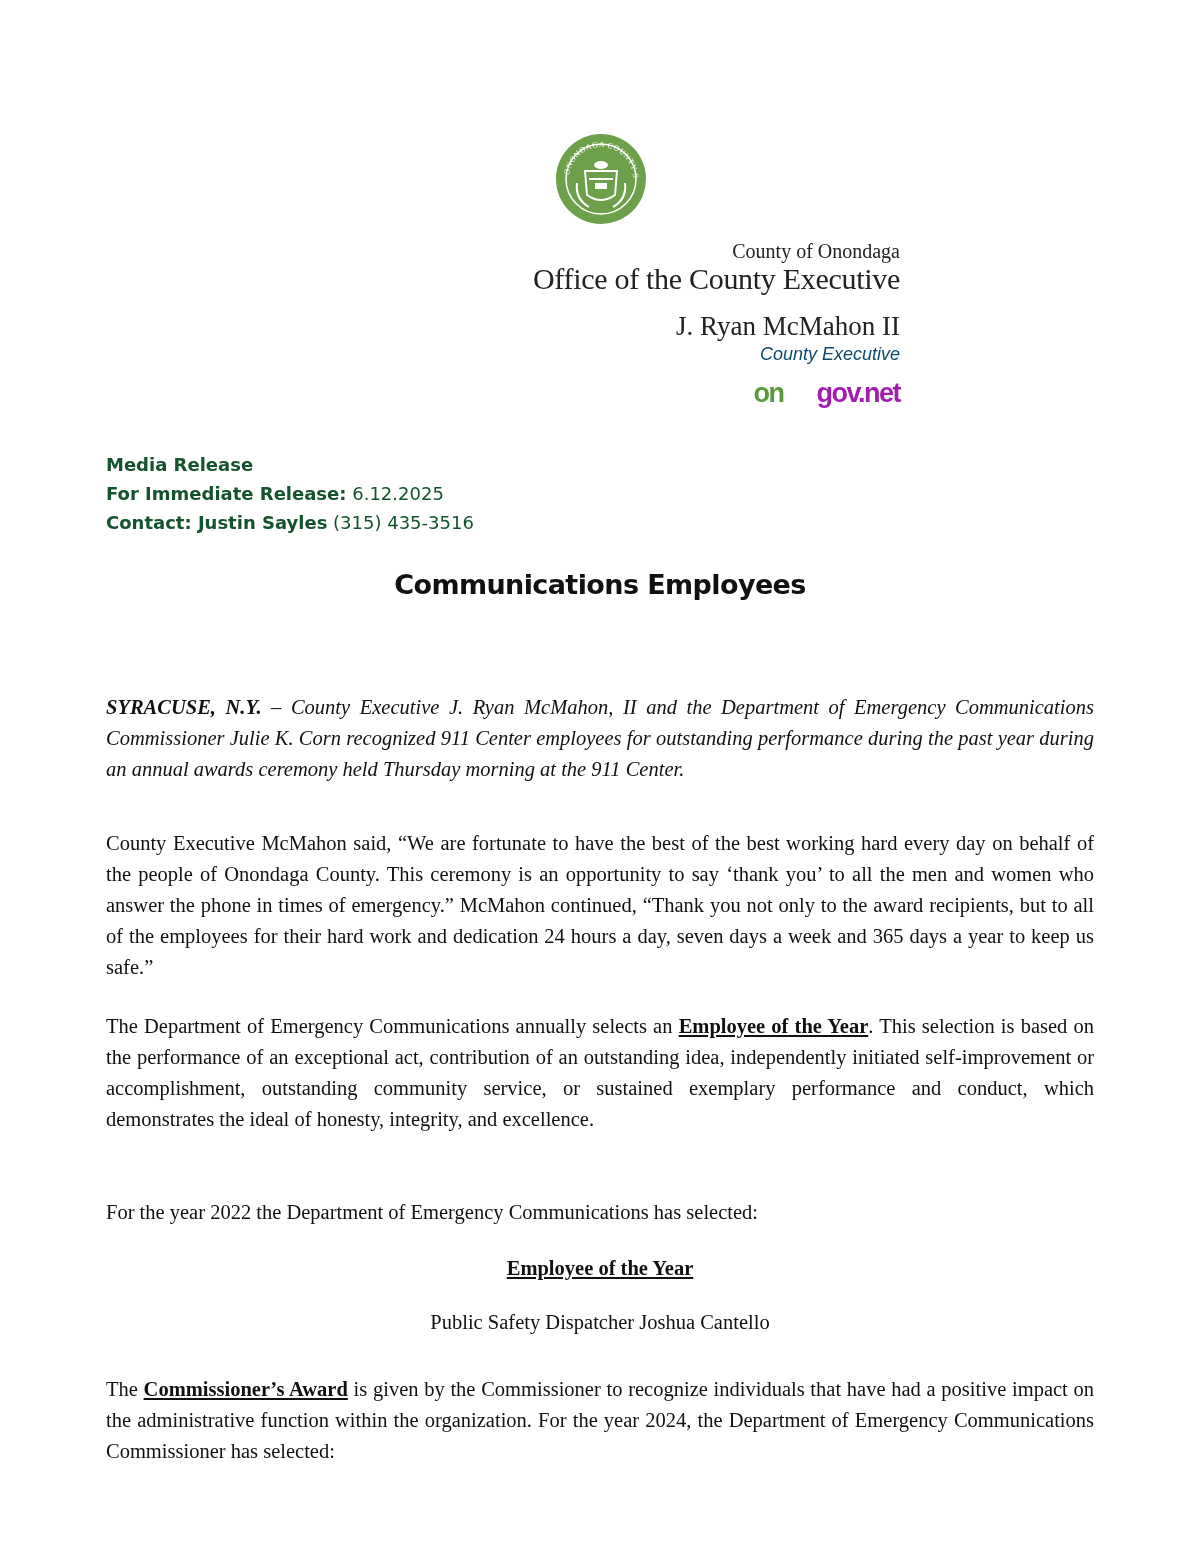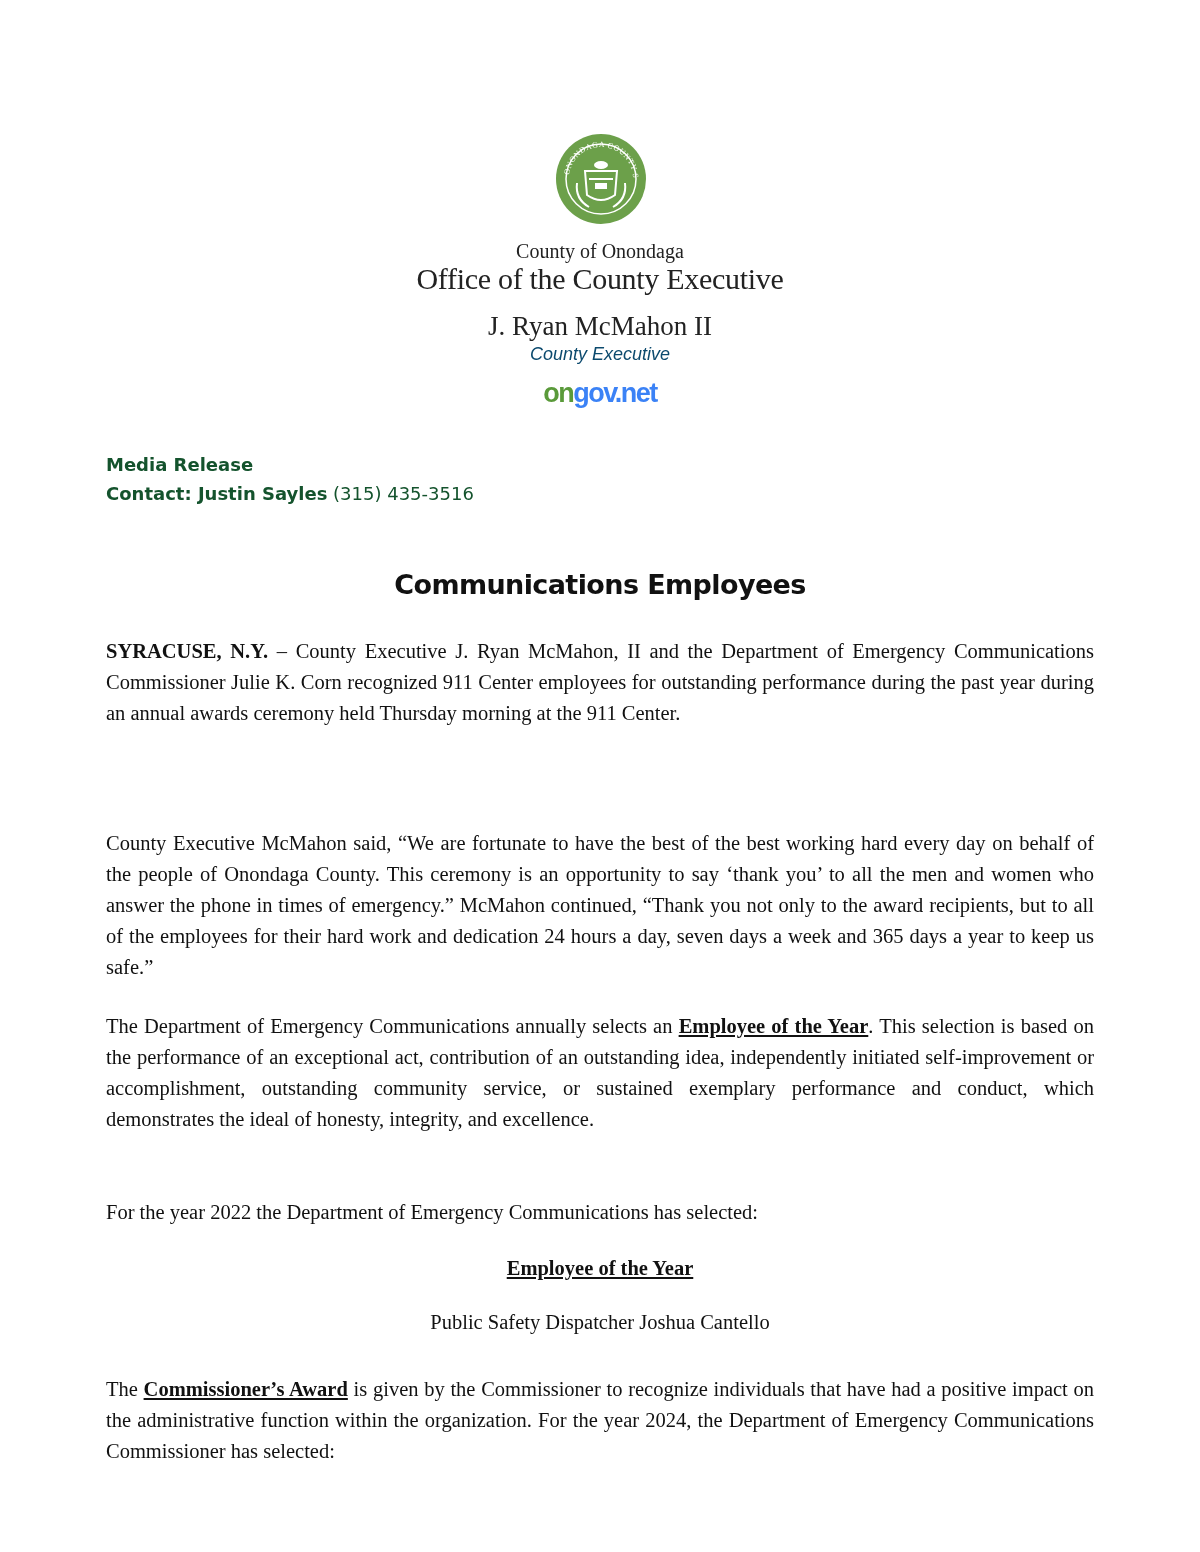--- a/index.html
+++ b/index.html
@@ -1,36 +1,36 @@
 <!DOCTYPE html>
 <html><head>
 <meta charset="utf-8">
 <style>
   html, body { margin: 0; padding: 0; background: #ffffff; }
   body { width: 1200px; height: 1552px; position: relative; overflow: hidden; color: #111; }
   .page { position: absolute; left: 0; top: 0; width: 1200px; height: 1552px; }
 
   .seal { position: absolute; left: 555px; top: 133px; width: 92px; height: 92px; }
 
-  .letterhead { position: absolute; left: 300px; width: 600px; text-align: center; font-family: "Liberation Serif", serif; color: #222; }
+  .letterhead { position: absolute; left: 300px; width: 600px; text-align: right; font-family: "Liberation Serif", serif; color: #222; }
   .lh-county { top: 240px; font-size: 20px; }
   .lh-office { top: 262px; font-size: 30px; letter-spacing: -0.3px; }
   .lh-name { top: 311px; font-size: 27px; }
   .lh-title { top: 344px; font-size: 18px; font-family: "Liberation Sans", sans-serif; font-style: italic; color: #0c4a6e; }
   .lh-web { top: 378px; font-size: 27px; font-family: "Liberation Sans", sans-serif; font-weight: bold; letter-spacing: -1.5px; }
   .lh-web .on { color: #5a9a3a; }
-  .lh-web .gov { color: #3b82f6; }
+  .lh-web .gov { color: #a21caf; margin-left: 33px; }
 
   .meta { position: absolute; left: 106px; top: 450px; font-family: "DejaVu Sans", sans-serif; font-size: 18px; line-height: 29px; color: #14532d; }
   .meta b { font-weight: bold; }
 
   .headline { position: absolute; left: 150px; width: 900px; top: 563px; text-align: center; font-family: "DejaVu Sans", sans-serif; font-weight: bold; font-size: 27px; line-height: 44px; letter-spacing: -0.6px; color: #111; }
 
   .para { position: absolute; left: 106px; width: 988px; font-family: "Liberation Serif", serif; font-size: 20.5px; line-height: 31px; text-align: justify; color: #111; }
-  .p1 { top: 636px; }
+  .p1 { top: 692px; font-style: italic; }
   .p2 { top: 828px; }
   .p3 { top: 1011px; }
   .p4 { top: 1197px; }
   .p7 { top: 1374px; }
   .centered { position: absolute; left: 106px; width: 988px; text-align: center; font-family: "Liberation Serif", serif; font-size: 20.5px; color: #111; }
   .award-heading { top: 1257px; font-weight: bold; text-decoration: underline; }
   .award-recipient { top: 1311px; }
   .ul-b { font-weight: bold; text-decoration: underline; }
   b { font-weight: bold; }
 </style>
@@ -61,20 +61,21 @@
   <div class="letterhead lh-county">County of Onondaga</div>
   <div class="letterhead lh-office">Office of the County Executive</div>
   <div class="letterhead lh-name">J. Ryan McMahon II</div>
   <div class="letterhead lh-title">County Executive</div>
   <div class="letterhead lh-web">
     <span class="on">on</span><span class="gov">gov.net</span>
   </div>
 
   <div class="meta">
     <div><b>Media Release</b></div>
+    <div><b>For Immediate Release:</b> <span>6.12.2025</span></div>
     <div><b>Contact: Justin Sayles</b> <span>(315) 435-3516</span></div>
   </div>
 
   <div class="headline">
     <div>Communications Employees</div>
   </div>
 
   <div class="para p1"><b>SYRACUSE, N.Y.</b><span> – County Executive J. Ryan McMahon, II and the Department of Emergency Communications Commissioner Julie K. Corn recognized 911 Center employees for outstanding performance during the past year during an annual awards ceremony held Thursday morning at the 911 Center.</span></div>
 
   <div class="para p2">County Executive McMahon said, “We are fortunate to have the best of the best working hard every day on behalf of the people of Onondaga County. This ceremony is an opportunity to say ‘thank you’ to all the men and women who answer the phone in times of emergency.” McMahon continued, “Thank you not only to the award recipients, but to all of the employees for their hard work and dedication 24 hours a day, seven days a week and 365 days a year to keep us safe.”</div>

